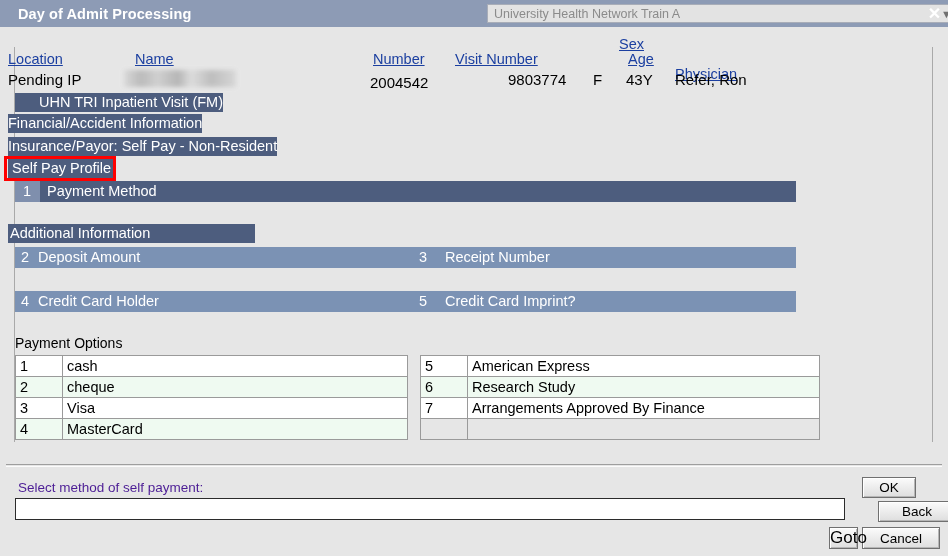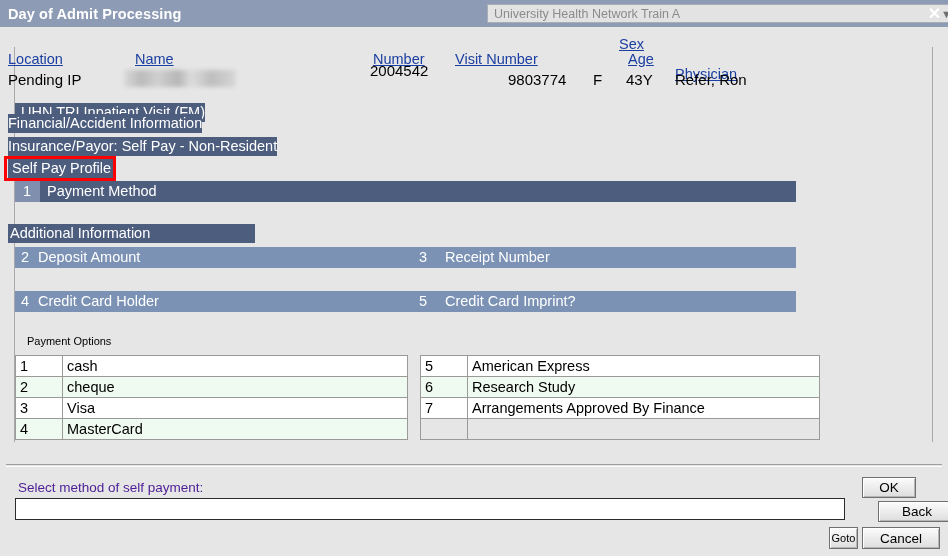--- a/index.html
+++ b/index.html
@@ -23,21 +23,21 @@
     left: 0; top: 0;
     width: 948px; height: 27px;
     background: #8d9bb5;
     display: flex;
     align-items: center;
   }
   .titlebar-title {
     color: #ffffff;
     font-size: 14.5px;
     font-weight: bold;
-    margin-left: 8px;
+    margin-left: 18px;
     letter-spacing: 0.1px;
     white-space: nowrap;
   }
   .env-select {
     position: absolute;
     left: 487px; top: 4px;
     width: 472px; height: 19px;
     background: #e3e3e3;
     border: 1px solid #a8adb8;
     box-sizing: border-box;
@@ -111,21 +111,21 @@
   .band {
     position: absolute;
     background: #4d5d7e;
     color: #ffffff;
     font-size: 14.5px;
     height: 19px;
     line-height: 19px;
     white-space: nowrap;
     box-sizing: border-box;
   }
-  .band-visit   { left: 15px; top: 103px;  padding-left: 6px; }
+  .band-visit   { left: 15px; top: 93px;  padding-left: 24px; }
   .band-fin     { left: 8px;  top: 114px; padding-left: 0px; }
   .band-ins     { left: 8px;  top: 137px; padding-left: 0px; }
   .band-selfpay {
     left: 8px; top: 159px;
     padding-left: 4px; padding-right: 4px;
   }
   .redbox {
     position: absolute;
     left: 4px; top: 156px;
     width: 112px; height: 25px;
@@ -164,22 +164,22 @@
     left: 0; top: 0;
     width: 25px; height: 21px;
     background: #7f8fad;
   }
   .row23 { left: 15px; top: 247px; width: 781px; }
   .row45 { left: 15px; top: 291px; width: 781px; }
 
   
   .po-title {
     position: absolute;
-    left: 27px; top: 335px;
-    font-size: 11px;
+    left: 15px; top: 335px;
+    font-size: 14px;
     color: #000;
     white-space: nowrap;
   }
   .po-wrap {
     position: absolute;
     left: 15px; top: 355px;
     width: 790px; height: 89px;
   }
   table.po {
     border-collapse: collapse;
@@ -245,21 +245,21 @@
     font-family: "Liberation Sans", sans-serif;
     font-size: 13.5px;
     color: #000;
     text-align: center;
     cursor: pointer;
     padding: 0;
   }
   .btn-ok     { left: 862px; top: 477px; width: 54px; height: 21px; }
   .btn-back   { left: 878px; top: 501px; width: 78px; height: 21px; }
   .btn-cancel { left: 862px; top: 527px; width: 78px; height: 22px; }
-  .btn-goto   { left: 829px; top: 527px; width: 29px; height: 22px; font-size: 11px; }
+  .btn-goto   { left: 829px; top: 527px; width: 29px; height: 22px; font-size: 17px; }
 </style>
 </head>
 <body>
 
 <div class="titlebar">
   <span class="titlebar-title">Day of Admit Processing</span>
 </div>
 <div class="env-select">
   <span class="env-select-text">University Health Network Train A</span>
   <span class="env-chevron">▼</span>
@@ -272,21 +272,21 @@
 <span class="hdr-label" style="left:8px;  top:51px;">Location</span>
 <span class="hdr-label" style="left:135px;top:51px;">Name</span>
 <span class="hdr-label" style="left:373px;top:51px;">Number</span>
 <span class="hdr-label" style="left:455px;top:51px;">Visit Number</span>
 <span class="hdr-label" style="left:587px;top:36px;margin-left:32px;">Sex</span>
 <span class="hdr-label" style="left:628px;top:51px;">Age</span>
 <span class="hdr-label" style="left:675px;top:66px;">Physician</span>
 
 <span class="hdr-value" style="left:8px;  top:71px;">Pending IP</span>
 <div class="redacted"></div>
-<span class="hdr-value" style="left:370px;top:62px;">2004542</span>
+<span class="hdr-value" style="left:370px;top:74px;">2004542</span>
 <span class="hdr-value" style="left:508px;top:71px;">9803774</span>
 <span class="hdr-value" style="left:593px;top:71px;">F</span>
 <span class="hdr-value" style="left:626px;top:71px;">43Y</span>
 <span class="hdr-value" style="left:675px;top:71px;">Refer, Ron</span>
 
 <div class="band band-visit">UHN TRI Inpatient Visit (FM)</div>
 <div class="band band-fin">Financial/Accident Information</div>
 <div class="band band-ins">Insurance/Payor:  Self Pay - Non-Resident</div>
 <div class="band band-selfpay">Self Pay Profile</div>
 <div class="redbox"></div>

